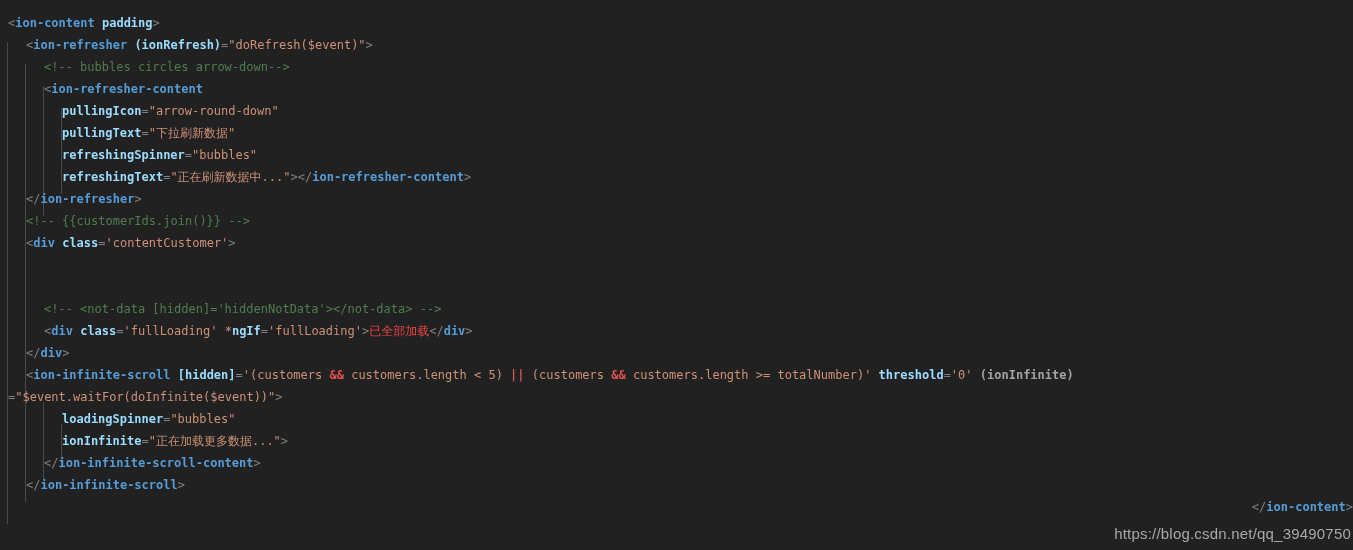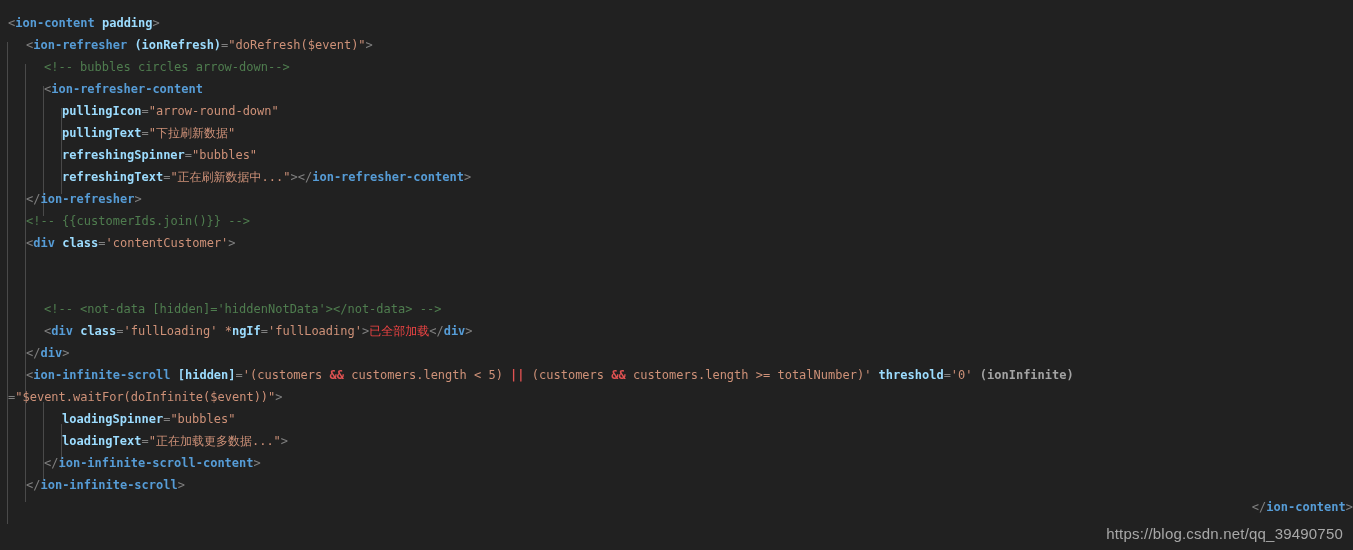--- a/index.html
+++ b/index.html
@@ -60,21 +60,21 @@
   .attr    { color: #9cdcfe; font-weight: bold; }
   .attr-b  { color: #a3a3a3; font-weight: bold; }
   .str     { color: #ce9178; }
   .comment { color: #4f7d4f; }
   .op      { color: #e05252; font-weight: bold; }
   .text    { color: #ef4444; }
   .star    { color: #ce9178; }
 
   .watermark {
     position: absolute;
-    right: 10px;
+    right: 2px;
     bottom: 8px;
     color: #a8a8a8;
     font-family: "Liberation Sans", sans-serif;
     font-size: 15px;
     letter-spacing: 0.2px;
   }
 </style>
 </head>
 <body>
 
@@ -102,20 +102,20 @@
         <div class="line" style="padding-left: 18px;"><span class="comment">&lt;!-- {{customerIds.join()}} --&gt;</span></div>
         <div class="line" style="padding-left: 18px;"><span class="punc">&lt;</span><span class="tag">div</span><span class="text"> </span><span class="attr">class</span><span class="punc">=</span><span class="str">'contentCustomer'</span><span class="punc">&gt;</span></div>
         <div class="line blank" style="padding-left: 36px;"> </div>
         <div class="line blank" style="padding-left: 36px;"> </div>
         <div class="line" style="padding-left: 36px;"><span class="comment">&lt;!-- &lt;not-data [hidden]='hiddenNotData'&gt;&lt;/not-data&gt; --&gt;</span></div>
         <div class="line" style="padding-left: 36px;"><span class="punc">&lt;</span><span class="tag">div</span><span class="text"> </span><span class="attr">class</span><span class="punc">=</span><span class="str">'fullLoading'</span><span class="text"> </span><span class="star">*</span><span class="attr">ngIf</span><span class="punc">=</span><span class="str">'fullLoading'</span><span class="punc">&gt;</span><span class="text">已全部加载</span><span class="punc">&lt;/</span><span class="tag">div</span><span class="punc">&gt;</span></div>
         <div class="line" style="padding-left: 18px;"><span class="punc">&lt;/</span><span class="tag">div</span><span class="punc">&gt;</span></div>
         <div class="line" style="padding-left: 18px;"><span class="punc">&lt;</span><span class="tag">ion-infinite-scroll</span><span class="text"> </span><span class="attr">[hidden]</span><span class="punc">=</span><span class="str">'(customers </span><span class="op">&amp;&amp;</span><span class="str"> customers.length &lt; 5) </span><span class="op">||</span><span class="str"> (customers </span><span class="op">&amp;&amp;</span><span class="str"> customers.length &gt;= totalNumber)'</span><span class="text"> </span><span class="attr">threshold</span><span class="punc">=</span><span class="str">'0'</span><span class="text"> </span><span class="attr-b">(ionInfinite)</span></div>
         <div class="line" style="padding-left: 0px;"><span class="punc">=</span><span class="str">"$event.waitFor(doInfinite($event))"</span><span class="punc">&gt;</span></div>
         <div class="line" style="padding-left: 54px;"><span class="attr">loadingSpinner</span><span class="punc">=</span><span class="str">"bubbles"</span></div>
-        <div class="line" style="padding-left: 54px;"><span class="attr">loadingText</span><span class="punc">=</span><span class="str">"正在加载更多数据..."</span><span class="punc">&gt;</span></div>
+        <div class="line" style="padding-left: 54px;"><span class="attr">ionInfinite</span><span class="punc">=</span><span class="str">"正在加载更多数据..."</span><span class="punc">&gt;</span></div>
         <div class="line" style="padding-left: 36px;"><span class="punc">&lt;/</span><span class="tag">ion-infinite-scroll-content</span><span class="punc">&gt;</span></div>
         <div class="line" style="padding-left: 18px;"><span class="punc">&lt;/</span><span class="tag">ion-infinite-scroll</span><span class="punc">&gt;</span></div>
         <div class="line" style="padding-left: 0px; text-align: right;"><span class="punc">&lt;/</span><span class="tag">ion-content</span><span class="punc">&gt;</span></div>
       </div>
   </div>
   <div class="watermark">https://blog.csdn.net/qq_39490750</div>
 </div>
 
 </body></html>

